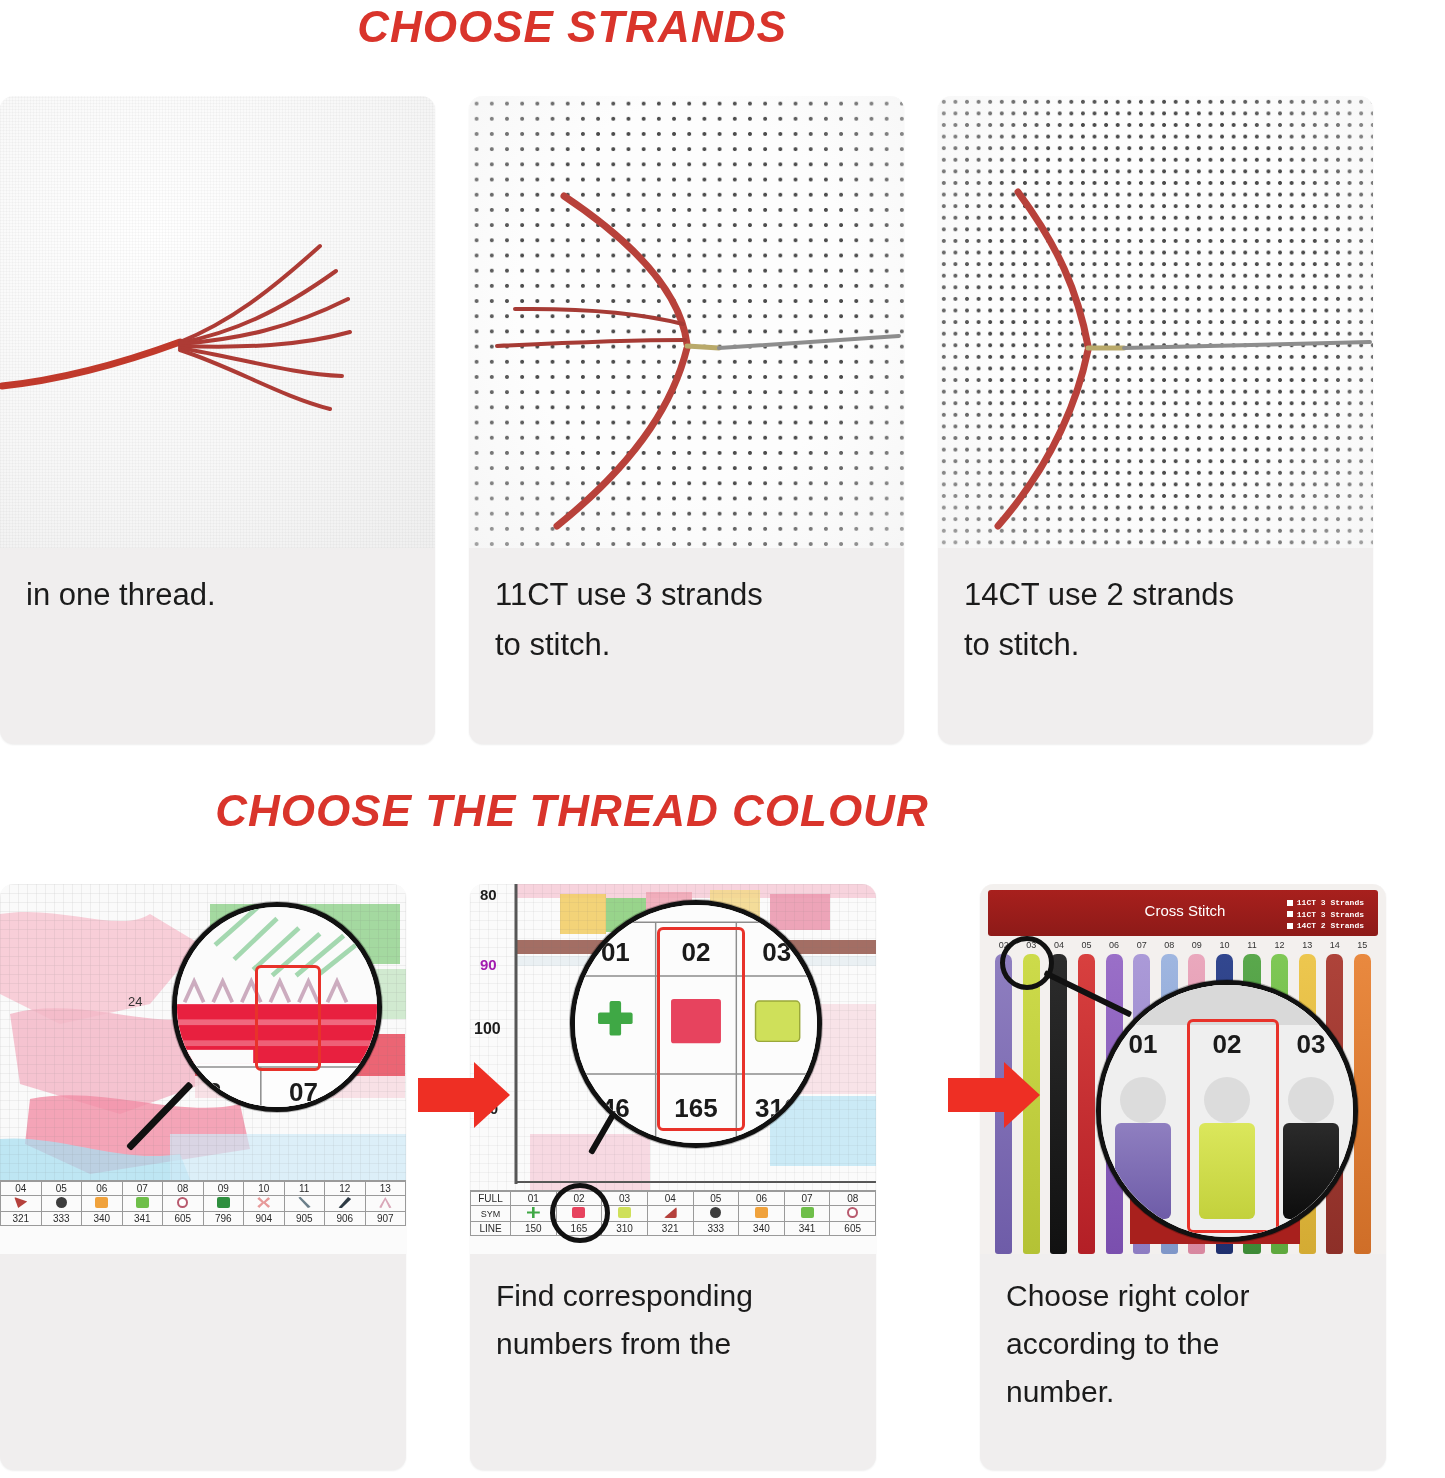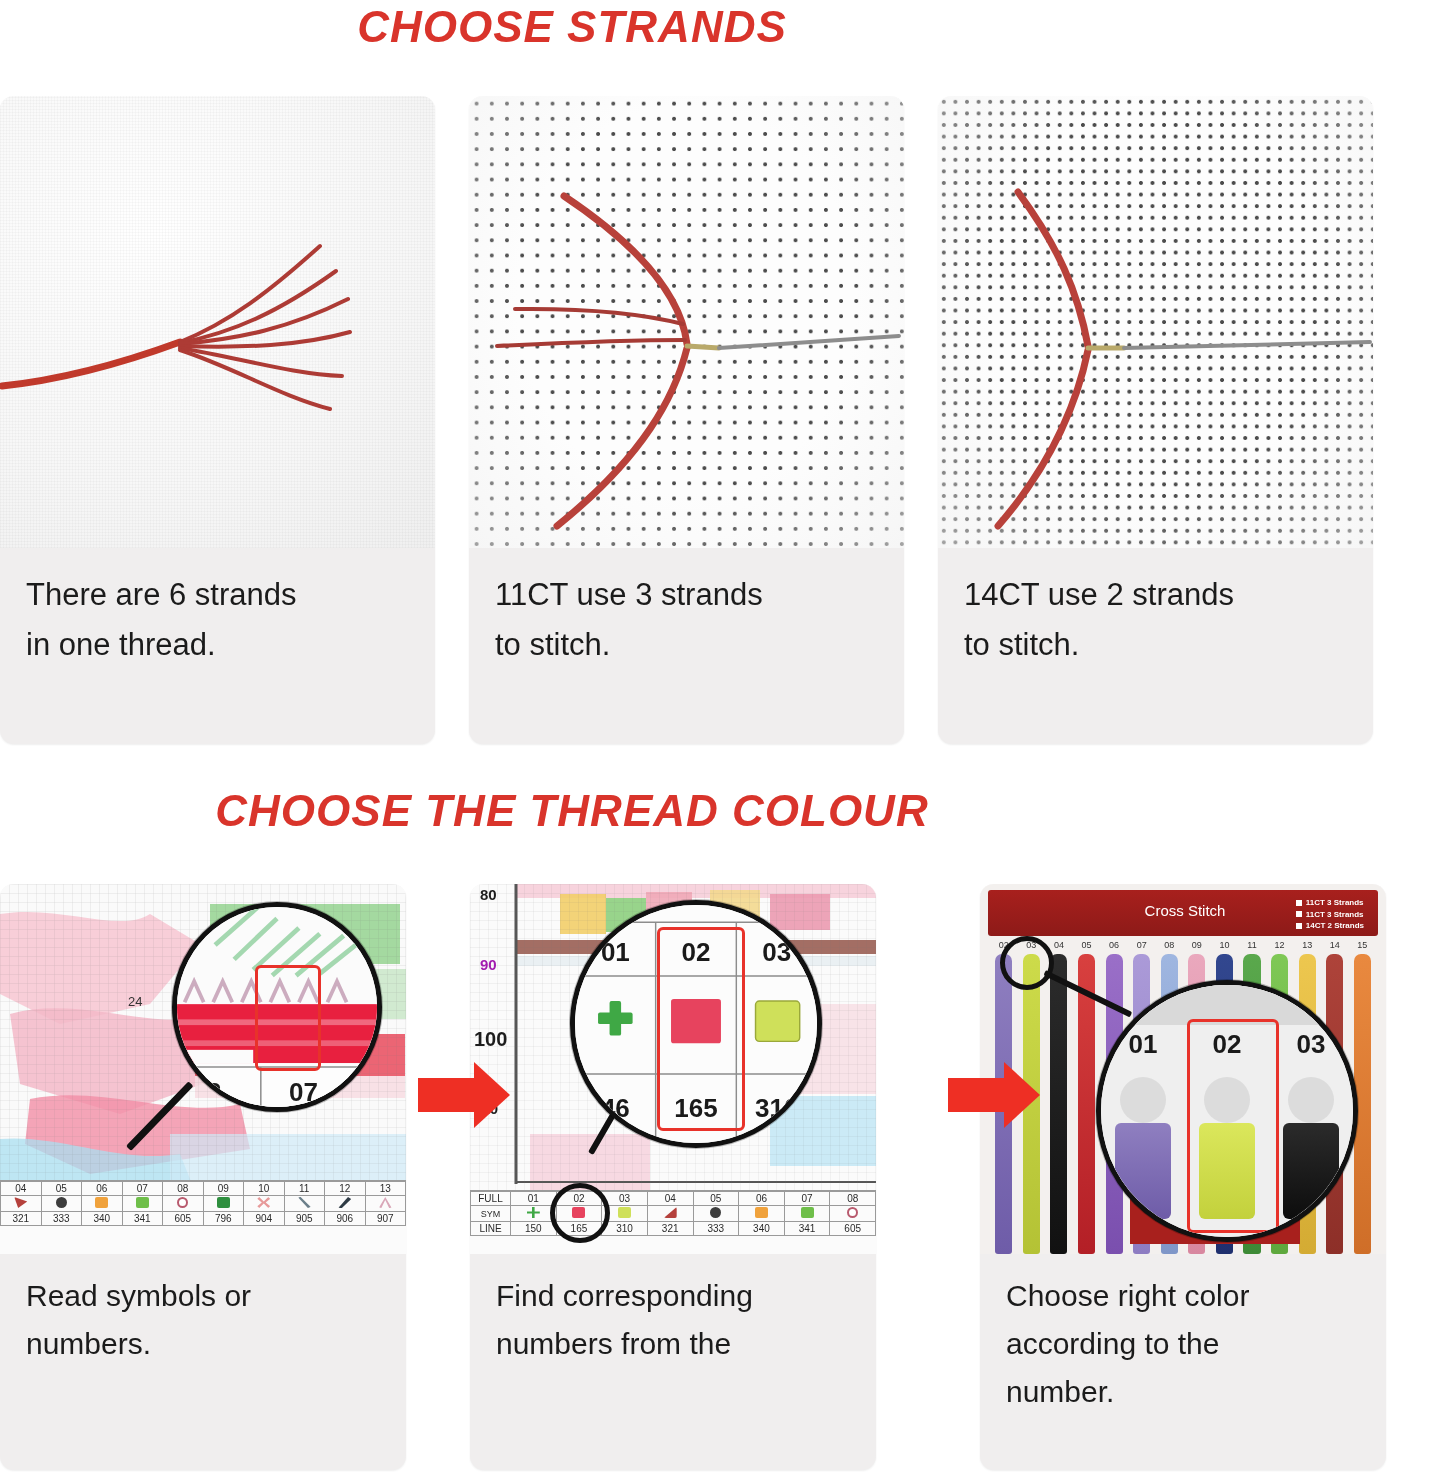--- a/index.html
+++ b/index.html
@@ -110,21 +110,21 @@
     position:absolute; width:0; height:0;
     border-top: 33px solid transparent;
     border-bottom: 33px solid transparent;
     border-left: 36px solid #ee2f24;
   }
 
   
   .threadcard { position:absolute; inset:0; background:#f3f0ee; }
   .tc-header { position:absolute; left:8px; right:8px; top:6px; height:46px; background: linear-gradient(#a8201d,#8d1a18); border-radius:3px; }
   .tc-title { position:absolute; left:4px; right:0; top:12px; text-align:center; color:#fff; font-size:15px; font-family:"Liberation Sans", sans-serif; }
-  .tc-checks { position:absolute; right:14px; top:7px; color:#fff; font-size:8px; line-height:1.45; text-align:left; }
+  .tc-checks { position:absolute; right:14px; top:7px; color:#fff; font-size:8px; line-height:1.45; text-align:left;font-family:Liberation Mono, monospace; }
   .tc-checks span { display:block; }
   .tc-check-box { display:inline-block; width:6px; height:6px; background:#fff; margin-right:4px; vertical-align:middle;}
   .tc-numrow { position:absolute; left:10px; right:10px; top:56px; display:flex; }
   .tc-numrow .n { flex:1; text-align:center; font-size:9px; color:#333; }
   .tc-skeins { position:absolute; left:10px; right:10px; top:70px; bottom:0; display:flex; }
   .tc-skein { flex:1; display:flex; justify-content:center; }
   .tc-skein i { display:block; width:62%; height:100%; border-radius:7px 7px 3px 3px; }
 </style>
 </head>
 <body>
@@ -144,21 +144,20 @@
             <path d="M180 246 C 230 226, 270 195, 320 150" stroke-width="4"></path>
             <path d="M180 247 C 235 236, 280 215, 336 175" stroke-width="4"></path>
             <path d="M180 248 C 240 243, 290 232, 348 203" stroke-width="4"></path>
             <path d="M180 250 C 245 252, 300 250, 350 236" stroke-width="4"></path>
             <path d="M180 252 C 240 262, 292 278, 342 280" stroke-width="4"></path>
             <path d="M180 254 C 235 272, 280 300, 330 313" stroke-width="4"></path>
           </g>
         </svg>
       </div>
       <div class="caption">
-        <div>There are 6 strands</div>
         <div>in one thread.</div>
       </div>
     </div>
 
     <div class="card">
       <div class="photo">
         <div class="aida ct11"></div>
         <svg class="strandsvg" viewBox="0 0 435 452" preserveAspectRatio="none">
           <g fill="none" stroke-linecap="round">
             <path d="M218 248 C 212 200, 170 150, 95 100" stroke="#b8413a" stroke-width="7"></path>
@@ -290,24 +289,20 @@
               <td>796</td>
               <td>904</td>
               <td>905</td>
               <td>906</td>
               <td>907</td>
             </tr>
           </tbody>
             </table>
         </div>
       </div>
-      <div class="caption">
-        <div>Read symbols or</div>
-        <div>numbers.</div>
-      </div>
     </div>
 
     <div class="card" style="margin-right:104px;">
       <div class="photo">
         <div class="patternbg"></div>
         <svg class="strandsvg" viewBox="0 0 406 370" preserveAspectRatio="none">
           <rect width="406" height="370" fill="#fbfbfb"></rect>
           <rect x="46" y="0" width="360" height="14" fill="#f6c9d6" opacity=".8"></rect>
           <g opacity=".9">
             <rect x="90" y="10" width="46" height="40" fill="#f3cf6a"></rect>
@@ -321,21 +316,21 @@
           <rect x="300" y="120" width="106" height="90" fill="#f7dde4" opacity=".8"></rect>
           <rect x="300" y="212" width="106" height="70" fill="#bfe6f5" opacity=".8"></rect>
           <rect x="60" y="250" width="120" height="60" fill="#f5c3d2" opacity=".6"></rect>
           <line x1="46" y1="0" x2="46" y2="300" stroke="#555" stroke-width="3"></line>
           <line x1="46" y1="298" x2="406" y2="298" stroke="#555" stroke-width="2"></line>
         </svg>
         <div class="gridlines" style="opacity:.4"></div>
 
         <div style="position:absolute; left:10px; top:2px;  font-size:15px; color:#1d1d1d; font-weight:bold;">80</div>
         <div style="position:absolute; left:10px; top:72px; font-size:15px; color:#a21caf; font-weight:bold;">90</div>
-        <div style="position:absolute; left:4px;  top:144px;font-size:20px; color:#1d1d1d; font-weight:bold;">100</div>
+        <div style="position:absolute; left:4px;  top:136px;font-size:16px; color:#1d1d1d; font-weight:bold;">100</div>
         <div style="position:absolute; left:4px;  top:216px;font-size:15px; color:#1d1d1d; font-weight:bold;">110</div>
 
         <div class="maghandle" style="left:118px; top:268px; width:78px; height:6px; transform:rotate(-60deg);"></div>
         <div class="magcircle" style="left:100px; top:16px; width:252px; height:248px;">
           <svg viewBox="0 0 252 248" style="position:absolute;inset:0;">
             <rect width="252" height="248" fill="#fcfcfc"></rect>
             <line x1="0" y1="18" x2="252" y2="18" stroke="#8d8d8d" stroke-width="1.5"></line>
             <line x1="0" y1="74" x2="252" y2="74" stroke="#8d8d8d" stroke-width="1.5"></line>
             <line x1="0" y1="176" x2="252" y2="176" stroke="#8d8d8d" stroke-width="1.5"></line>
             <line x1="84" y1="18" x2="84" y2="248" stroke="#8d8d8d" stroke-width="1.5"></line>

